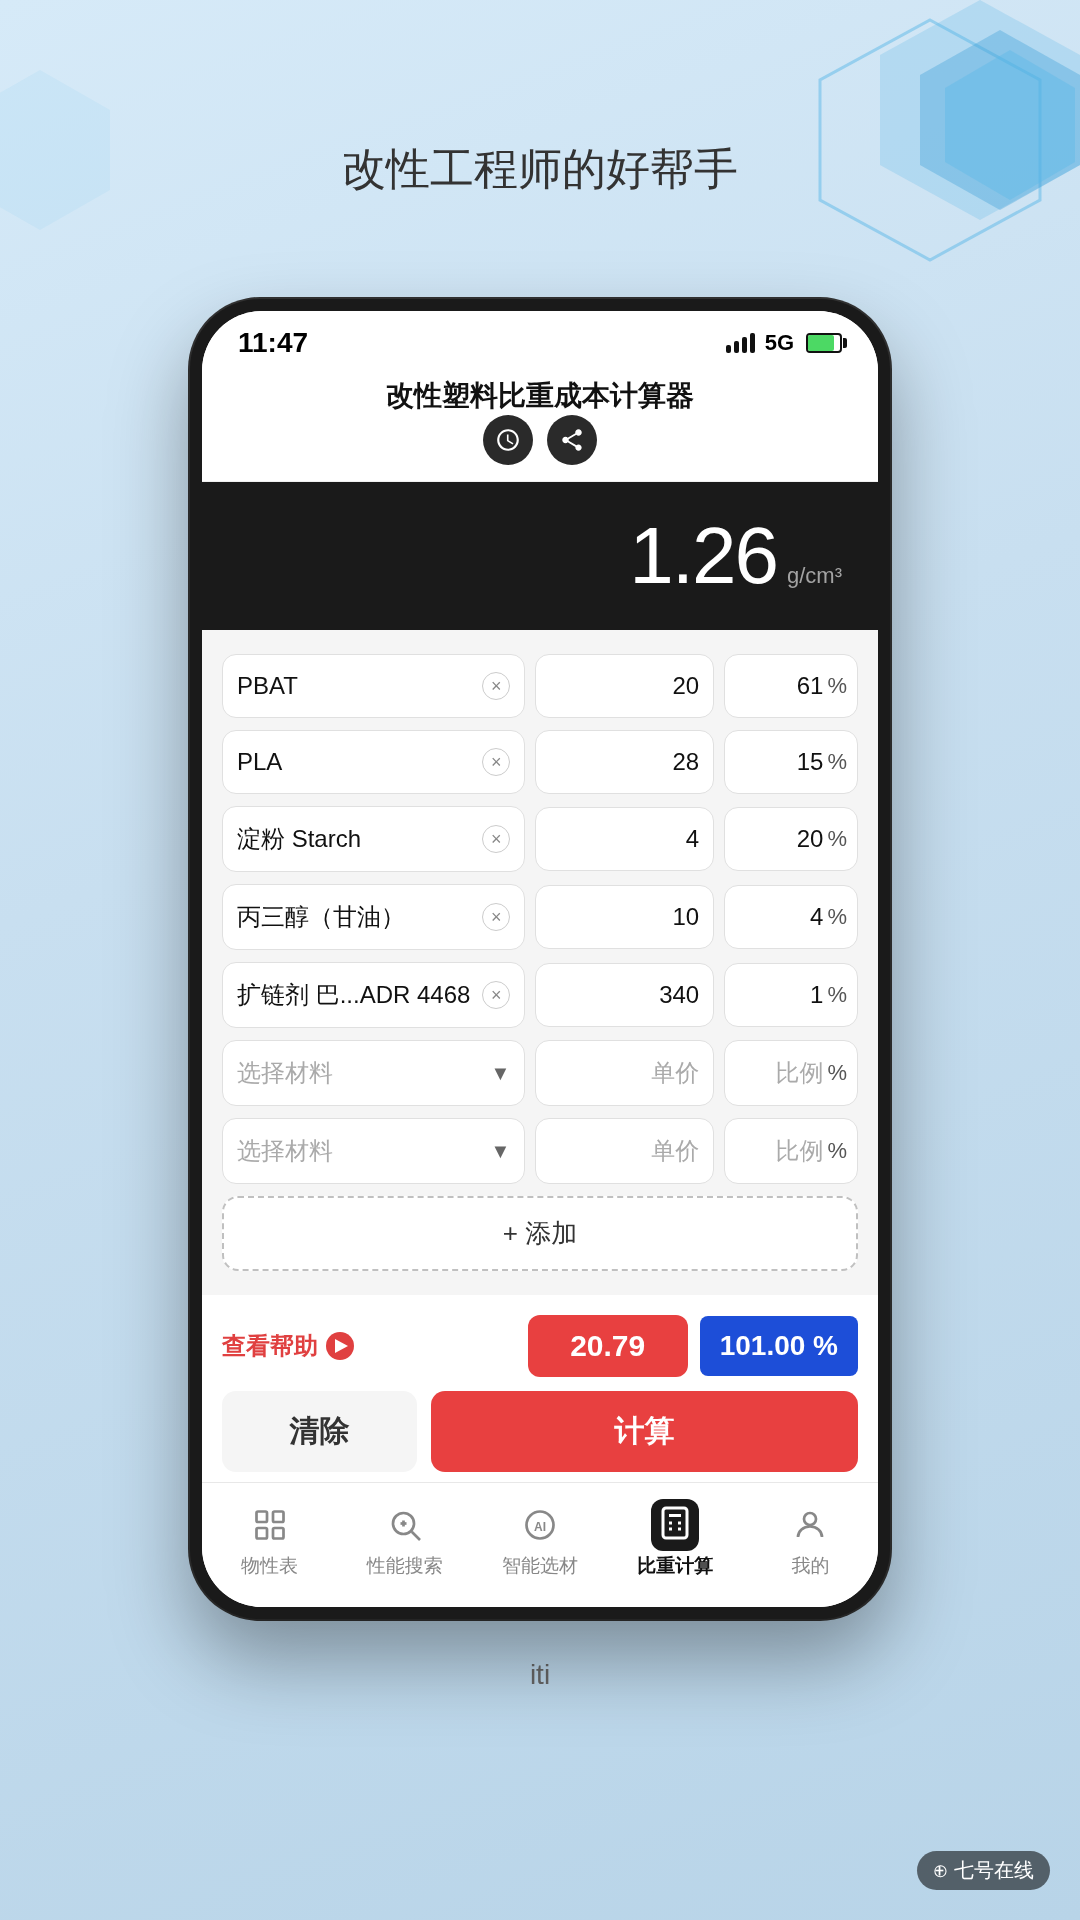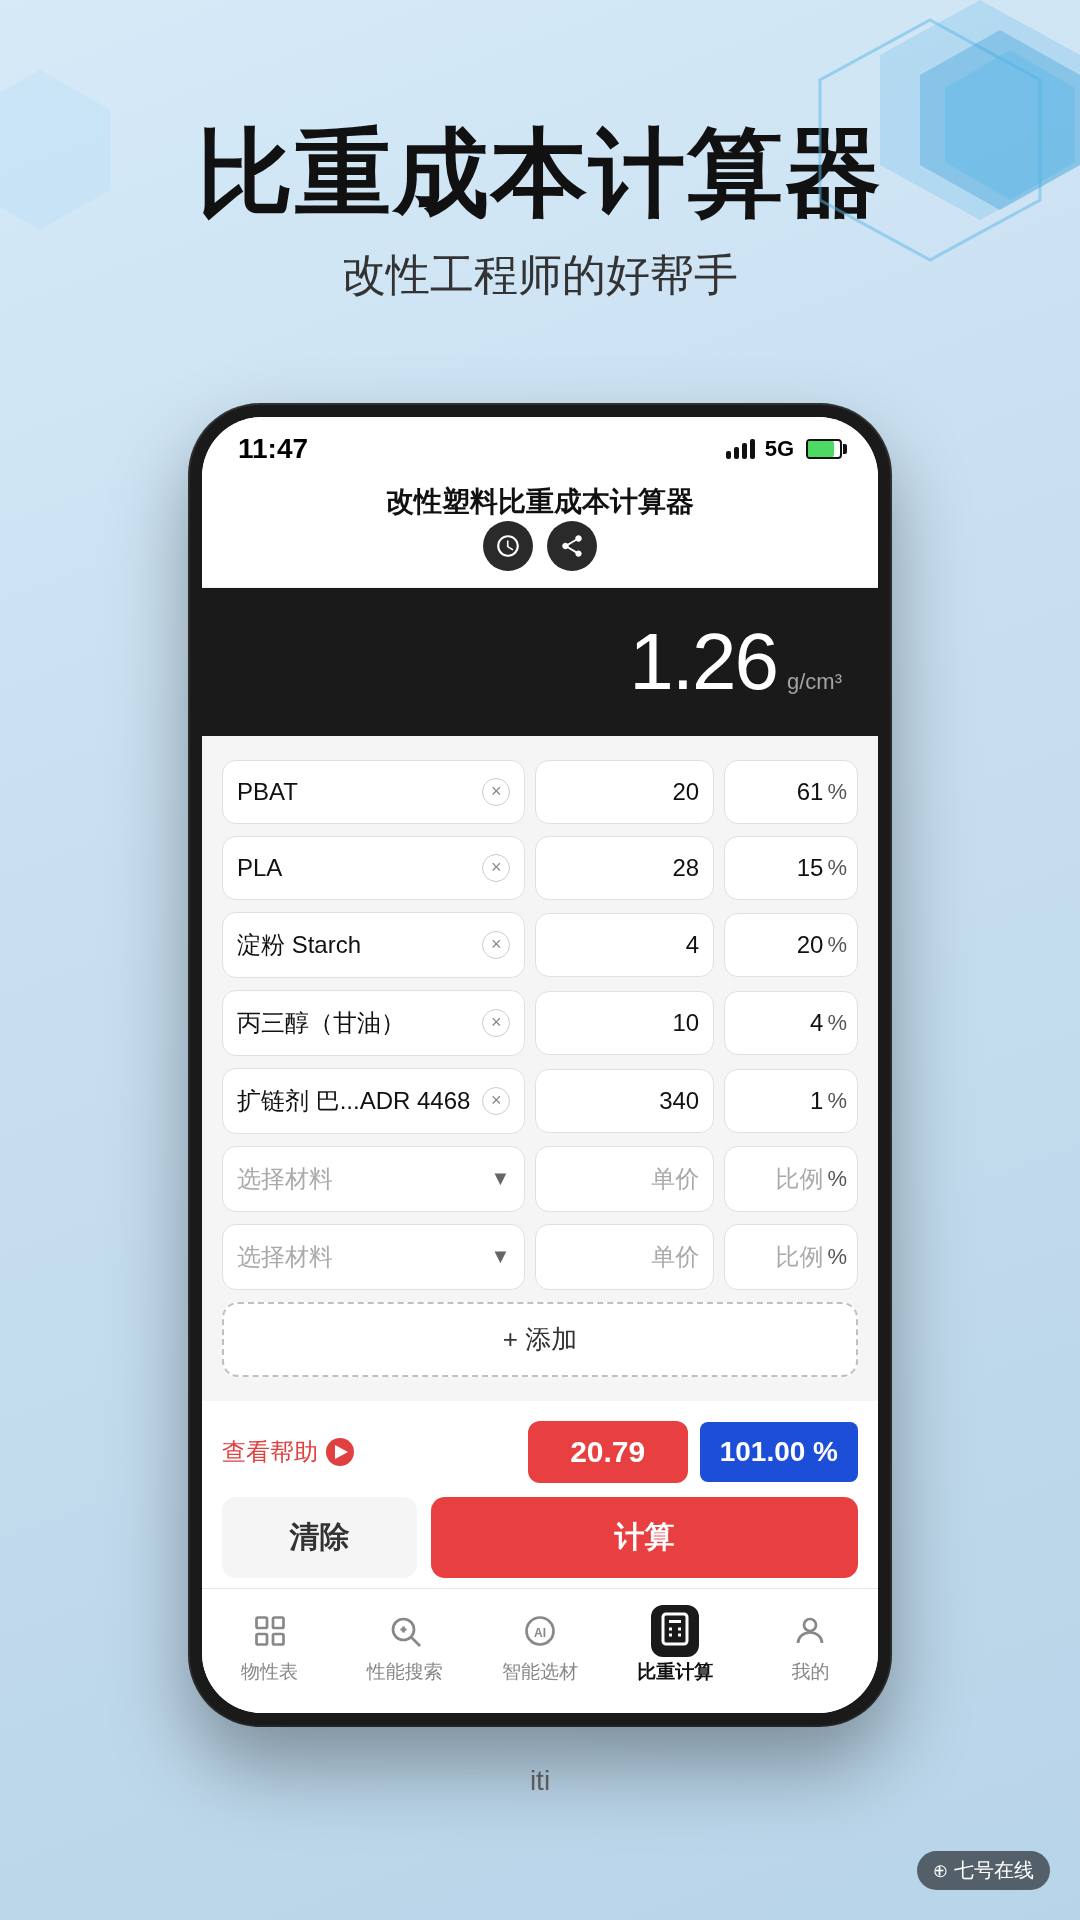--- a/index.html
+++ b/index.html
@@ -229,21 +229,21 @@
     }
     .help-row {
       display: flex;
       align-items: center;
       gap: 12px;
       margin-bottom: 14px;
     }
     .help-link {
       color: #e04040;
       font-size: 24px;
-      font-weight: 400;
+      font-weight: 700;
       display: flex; align-items: center; gap: 8px; justify-content: flex-end;
     }
     .play-icon {
       width: 28px; height: 28px;
       background: #e04040;
       border-radius: 50%;
       display: flex; align-items: center; justify-content: center;
     }
     .play-icon::after {
       content: '';
@@ -375,21 +375,20 @@
   <polygon points="200,0 300,55 300,165 200,220 100,165 100,55" fill="#5bb8e8" opacity="0.25"></polygon>
   <polygon points="220,30 300,75 300,165 220,210 140,165 140,75" fill="#3a9fd8" opacity="0.35"></polygon>
   <polygon points="230,50 295,88 295,162 230,200 165,162 165,88" fill="#5bb8e8" opacity="0.4"></polygon>
 </svg>
 
 <svg class="hex-top-left" viewBox="0 0 160 180" xmlns="http://www.w3.org/2000/svg">
   <polygon points="80,10 150,50 150,130 80,170 10,130 10,50" fill="#5bb8e8" opacity="0.3"></polygon>
 </svg>
 
 <div class="header-area">
-  <div class="main-title">比重成本计算器</div>
   <div class="sub-title">改性工程师的好帮手</div>
 </div>
 
 <div class="phone-container">
   <div class="phone-outer">
     <div class="phone-inner">
 
       <div class="status-bar">
         <span class="status-time">11:47</span>
         <div class="status-right">

